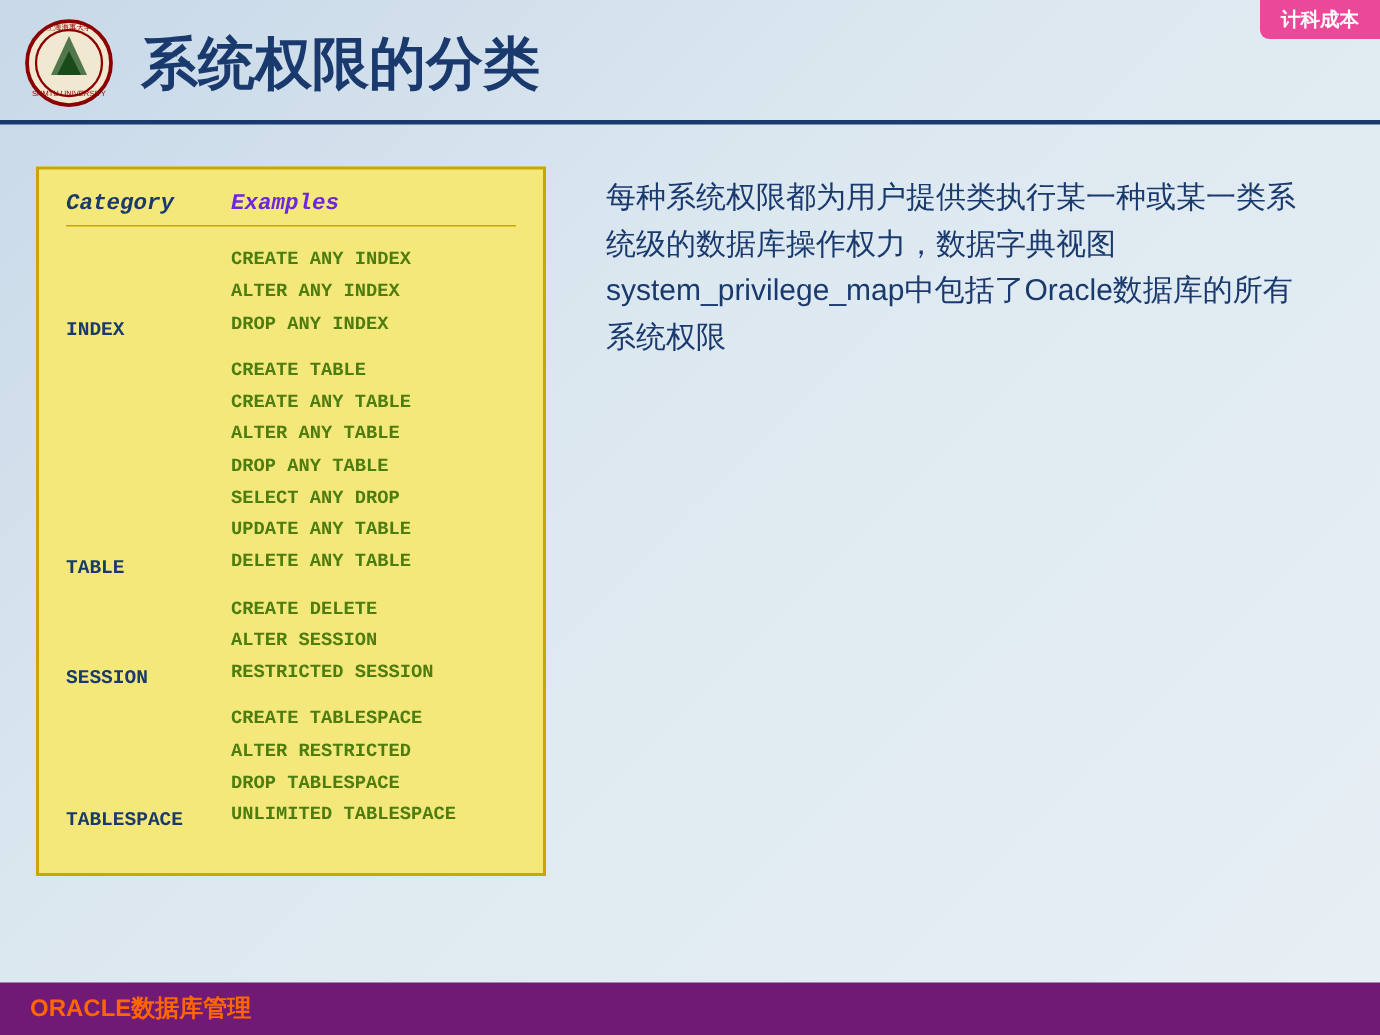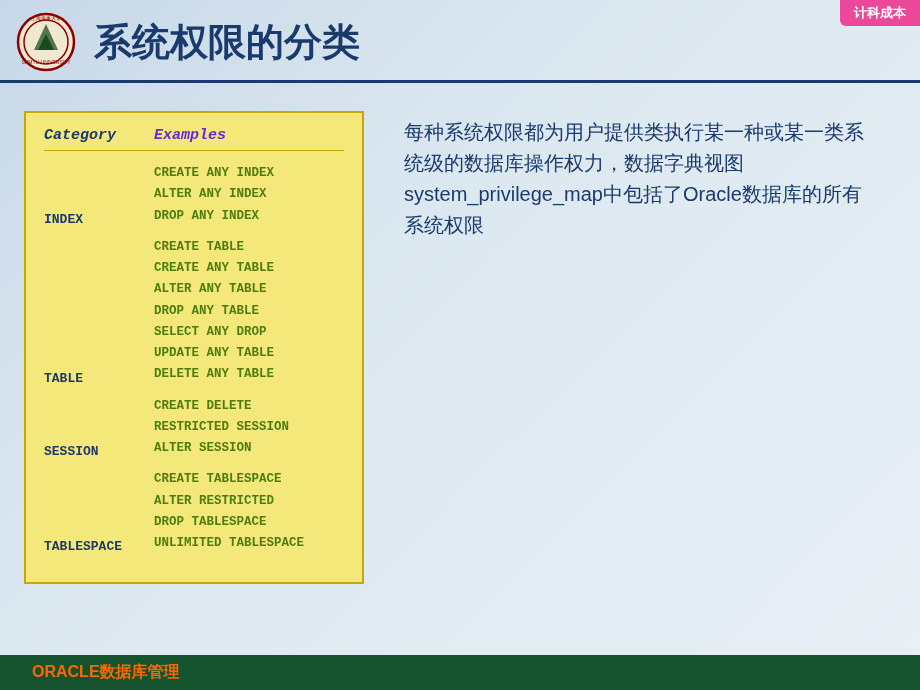--- a/index.html
+++ b/index.html
@@ -132,22 +132,22 @@
       font-family: "Microsoft YaHei", SimHei, Arial, sans-serif;
       line-height: 1.55;
     }
 
     
     .bottom-bar {
       position: absolute;
       bottom: 0;
       left: 0;
       right: 0;
-      background: #14532d;
-      padding: 7px 32px;
+      background: #701a75;
+      padding: 7px 20px;
       display: flex;
       align-items: center;
     }
 
     .bottom-text {
       color: #ff6600;
       font-size: 16px;
       font-weight: bold;
       font-family: "Microsoft YaHei", SimHei, sans-serif;
     }
@@ -202,22 +202,22 @@
         <div>SELECT ANY DROP</div>
         <div>UPDATE ANY TABLE</div>
         <div>DELETE ANY TABLE</div>
       </div>
     </div>
 
     <div class="table-row">
       <span class="col-category">SESSION</span>
       <div class="col-examples">
         <div>CREATE DELETE</div>
+        <div>ALTER SESSION</div>
         <div>RESTRICTED SESSION</div>
-        <div>ALTER SESSION</div>
       </div>
     </div>
 
     <div class="table-row">
       <span class="col-category">TABLESPACE</span>
       <div class="col-examples">
         <div>CREATE TABLESPACE</div>
         <div>ALTER RESTRICTED</div>
         <div>DROP TABLESPACE</div>
         <div>UNLIMITED TABLESPACE</div>

